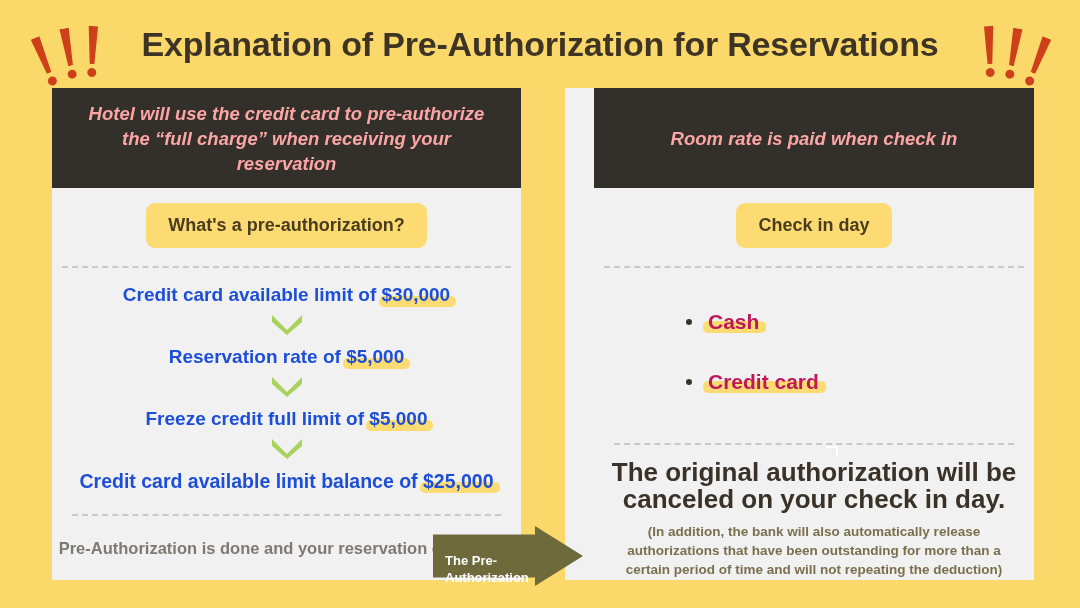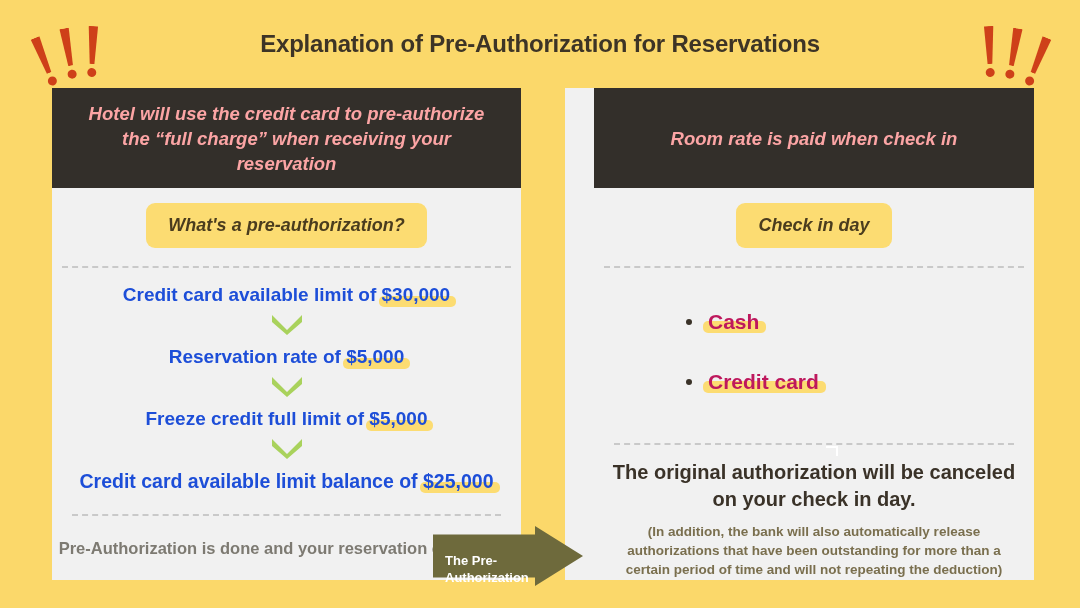--- a/index.html
+++ b/index.html
@@ -21,21 +21,21 @@
   #title-bar {
     position: absolute;
     left: 0; top: 0;
     width: 1080px; height: 88px;
     display: flex;
     align-items: center;
     justify-content: center;
   }
 
   #page-title {
-    font-size: 24px;
+    font-size: 34px;
     font-weight: bold;
     color: #3D3426;
     letter-spacing: -0.2px;
     white-space: nowrap;
   }
 
   
   .bangs {
     position: absolute;
     top: 22px;
@@ -95,21 +95,20 @@
   .panel-body {
     position: relative;
     height: 392px;
   }
 
   
   .chip-row {
     display: flex;
     justify-content: center;
     padding-top: 15px;
-    font-style: italic;
   }
   .chip {
     background: #FCDC72;
     color: #4A3C1E;
     font-size: 18px;
     font-weight: bold;
     border-radius: 9px;
     padding: 12px 22px;
     white-space: nowrap;
   }
@@ -224,21 +223,21 @@
   
   #right-conclusion {
     position: absolute;
     left: 0; right: 0;
     bottom: 0;
     height: 135px;
     padding: 0 14px;
     text-align: center;
   }
   #conclusion-heading {
-    font-size: 20px;
+    font-size: 26px;
     font-weight: bold;
     color: #3A3228;
     line-height: 27px;
     padding-top: 14px;
   }
   #conclusion-note {
     font-size: 13.5px;
     font-weight: bold;
     color: #7A6F4E;
     line-height: 19px;

